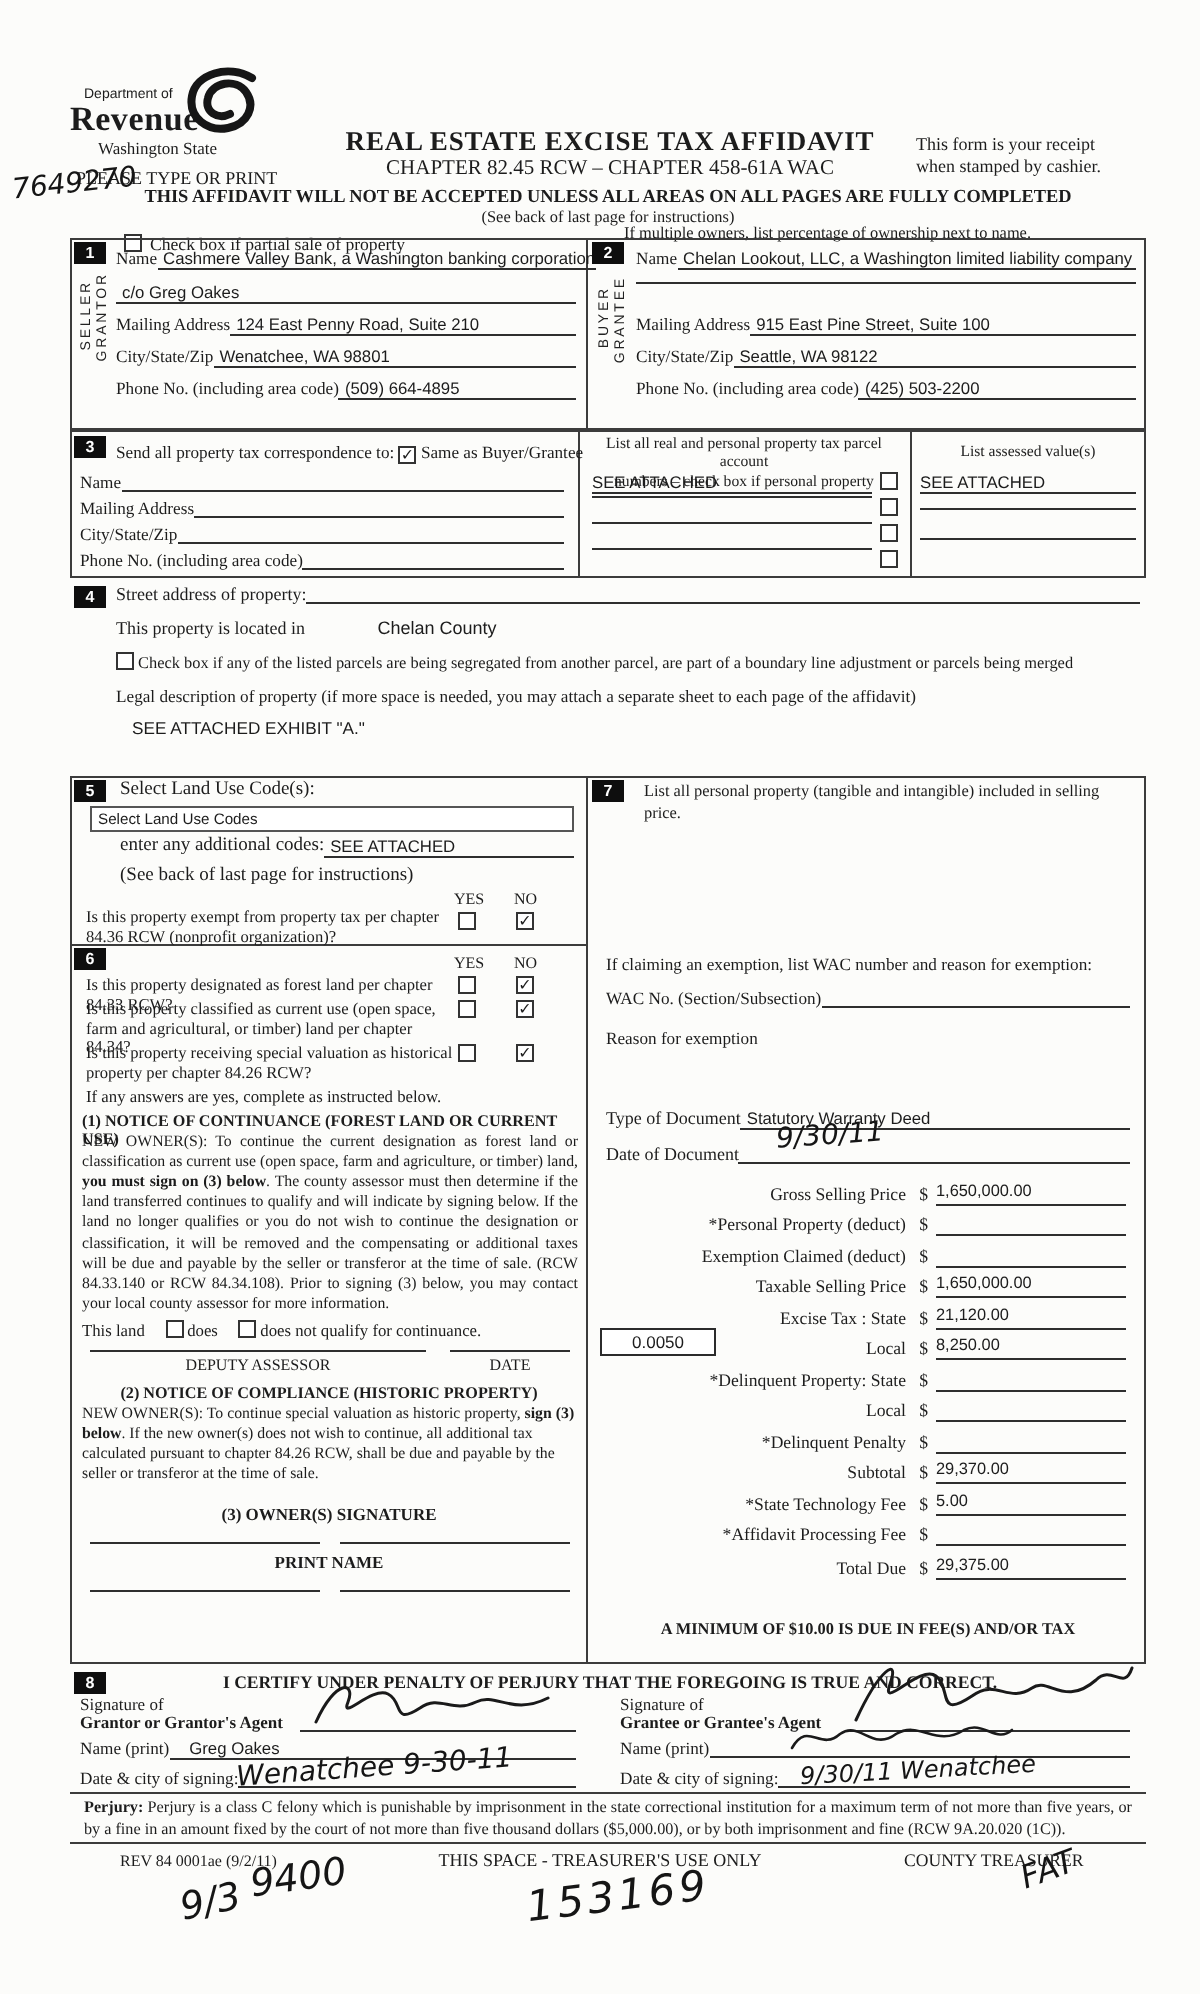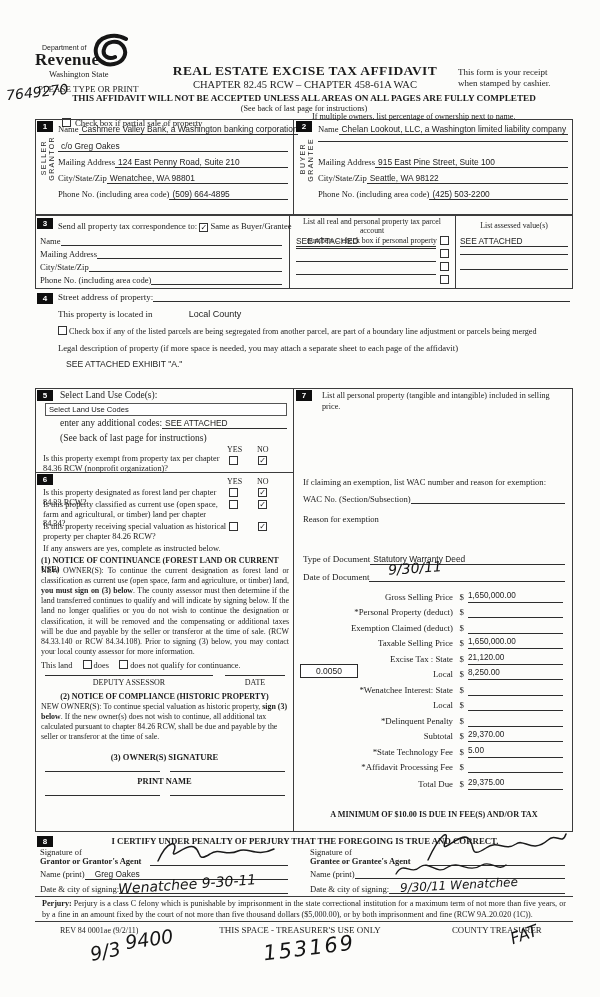--- a/index.html
+++ b/index.html
@@ -168,21 +168,21 @@
   <div class="fl" style="left:460px;top:246px;width:108px;height:9px"></div>
   <div class="fl" style="left:460px;top:261px;width:108px;height:9px"></div>
 
   <div class="badge" style="left:37px;top:293px">4</div>
   <div class="row" style="left:58px;top:292px;width:512px">
     <span class="lab" style="font-size:9px">Street address of property:</span>
     <span class="val ul grow"></span>
   </div>
   <div class="abs" style="left:58px;top:309px;font-size:9px;white-space:nowrap">
     <span>This property is located in</span>
-    <span class="val" style="margin-left:34px;font-size:9px">Local County</span>
+    <span class="val" style="margin-left:34px;font-size:9px">Chelan County</span>
   </div>
   <div class="abs" style="left:58px;top:326px;width:510px;font-size:8.2px;white-space:nowrap">
     <span class="cb"></span>
     <span>Check box if any of the listed parcels are being segregated from another parcel, are part of a boundary line adjustment or parcels being merged</span>
   </div>
   <div class="abs" style="left:58px;top:343px;font-size:8.6px">Legal description of property (if more space is needed, you may attach a separate sheet to each page of the affidavit)</div>
   <div class="abs val" style="left:66px;top:359px;font-size:8.6px">SEE ATTACHED EXHIBIT "A."</div>
 
   <div class="box" style="left:35px;top:388px;width:538px;height:444px"></div>
   <div class="vline" style="left:293px;top:388px;height:444px"></div>
@@ -302,21 +302,21 @@
   </div>
   <div class="mrow" style="top:667px">
     <span class="ml">Local</span>
       <span class="md">$</span>
     <span class="mf">
         <span class="mv">8,250.00</span>
       </span>
   </div>
   <div class="abs san c" style="left:300px;top:664px;width:58px;height:14px;border:1.5px solid #2b2b2b;font-size:8.5px;line-height:12px;background:#fff">0.0050</div>
   <div class="mrow" style="top:683px">
-    <span class="ml">*Wenatchee Interest: State</span>
+    <span class="ml">*Delinquent Property: State</span>
       <span class="md">$</span>
     <span class="mf">
         <span class="mv"></span>
       </span>
   </div>
   <div class="mrow" style="top:698px">
     <span class="ml">Local</span>
       <span class="md">$</span>
     <span class="mf">
         <span class="mv"></span>

